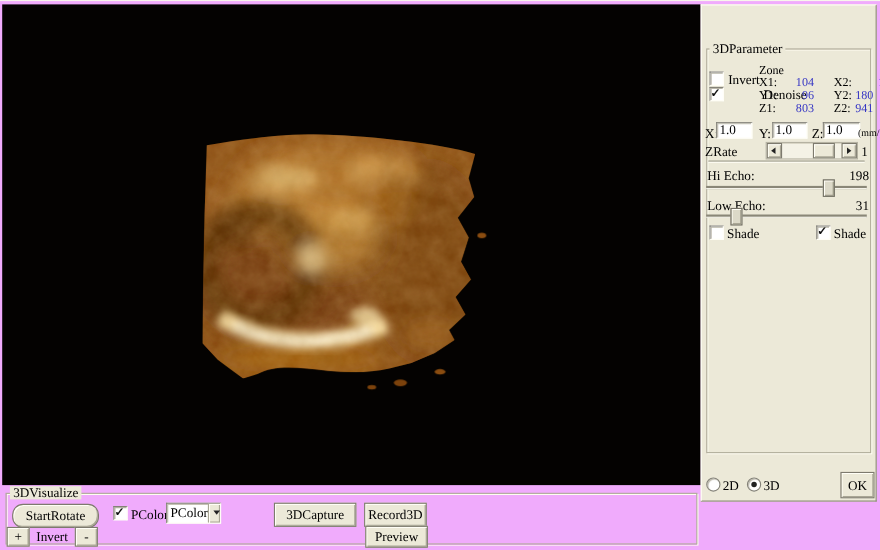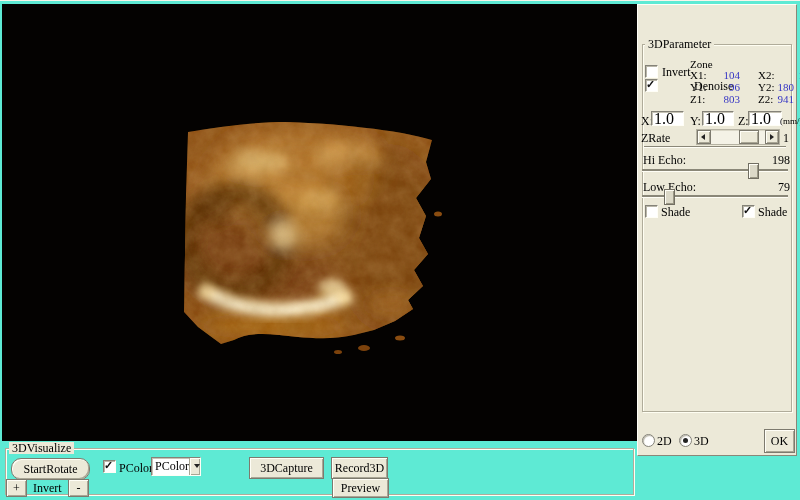--- a/index.html
+++ b/index.html
@@ -1,18 +1,18 @@
 <!DOCTYPE html>
 <html><head>
 <meta charset="utf-8">
 <style>
   html,body{margin:0;padding:0;}
   body{width:800px;height:500px;overflow:hidden;background:#ece9d8;
        font-family:"Liberation Serif", serif;font-size:12px;color:#000;}
-  .window{position:relative;width:800px;height:500px;background:#5eead4;border-top:1px solid #f8f6ec;}
+  .window{position:relative;width:800px;height:500px;background:#f0abfc;border-top:1px solid #f8f6ec;}
 
   
   .viewport{position:absolute;left:2px;top:3px;width:635px;height:437px;background:#040201;overflow:hidden;}
   .viewport svg{display:block;}
 
   
   .right-panel{position:absolute;left:637px;top:3px;width:158px;height:450px;background:#ece9d8;
     border-top:1px solid #fffef6;border-left:1px solid #fffef6;
     border-right:1px solid #8a8778;border-bottom:1px solid #8a8778;}
 
@@ -34,21 +34,21 @@
 
   
   .btn{position:absolute;background:#ece9d8;border:1px solid #7d7a6e;
        box-shadow:inset 1px 1px 0 #fffef6, inset -1px -1px 0 #a9a695;
        font-family:"Liberation Serif", serif;font-size:12px;color:#000;
        display:flex;align-items:center;justify-content:center;cursor:default;user-select:none;}
   .btn.disabled{color:#a19d8c;text-shadow:1px 1px 0 #fffef2;border-color:#a5a290;}
 
   
   .field{position:absolute;background:#fff;border:1px solid;border-color:#848278 #fffef6 #fffef6 #848278;
-        box-shadow:inset 1px 1px 0 #c6c3b5;font-family:"Liberation Serif", serif;font-size:16px;
+        box-shadow:inset 1px 1px 0 #c6c3b5;font-family:"Liberation Serif", serif;font-size:12px;
         padding:0 2px;margin:0;}
 
   
   .slider-track{position:absolute;height:2px;background:#8a8778;border-bottom:1px solid #fffef6;}
   .slider-thumb{position:absolute;width:9px;height:14px;background:#dcd9c8;border:1px solid #716e62;
         box-shadow:inset 1px 1px 0 #fffef6, inset -1px -1px 0 #9a9785;}
 
   
   .hscroll{position:absolute;height:14px;background:#f4f2e6;border:1px solid #b5b2a2;box-shadow:inset 1px 1px 0 #d9d6c6;}
   .hs-arrow{position:absolute;top:0;width:12px;height:12px;background:#ece9d8;border:1px solid #7d7a6e;
@@ -184,21 +184,21 @@
     <span class="lbl" style="left:145px;top:127px;">1</span>
 
     <div class="separator" style="left:6px;top:141px;width:142px;"></div>
 
     <span class="lbl" style="left:5px;top:149px;">Hi Echo:</span>
     <span class="lbl tright" style="right:6px;top:149px;width:24px;">198</span>
     <div class="slider-track" style="left:4px;top:164px;width:146px;"></div>
     <div class="slider-thumb" style="left:110px;top:158px;"></div>
 
     <span class="lbl" style="left:5px;top:176px;">Low Echo:</span>
-    <span class="lbl tright" style="right:6px;top:176px;width:24px;">79</span>
+    <span class="lbl tright" style="right:6px;top:176px;width:24px;">31</span>
     <div class="slider-track" style="left:4px;top:190px;width:146px;"></div>
     <div class="slider-thumb" style="left:26px;top:184px;"></div>
 
     <span class="cb" style="left:7px;top:200px;"></span>
     <span class="lbl" style="left:23px;top:201px;">Shade</span>
     <span class="cb checked" style="left:104px;top:200px;"></span>
     <span class="lbl" style="left:120px;top:201px;">Shade</span>
 
     <span class="radio" style="left:4px;top:429px;"></span>
     <span class="lbl" style="left:19px;top:430px;">2D</span>

